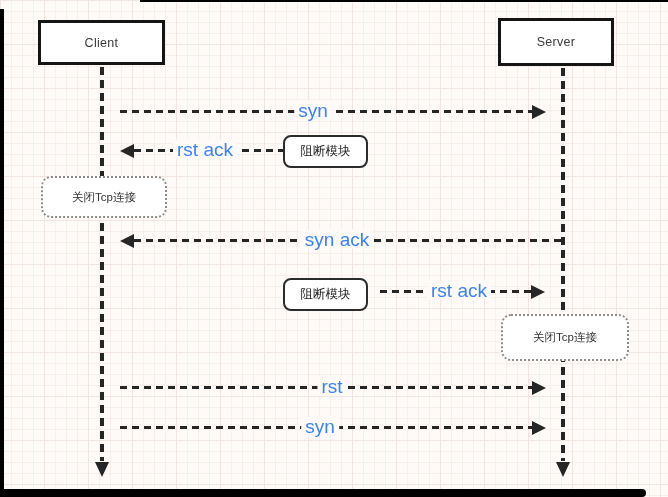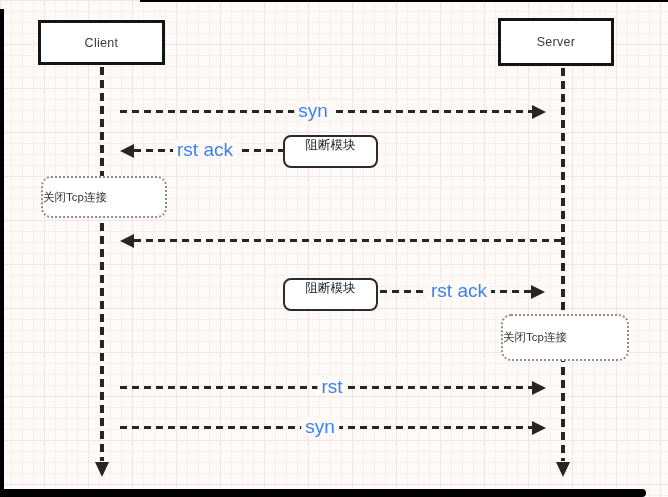--- a/index.html
+++ b/index.html
@@ -64,30 +64,30 @@
     border-right:14px solid #262626;
   }
   .msg-label{
     position:absolute;transform:translate(-50%,-50%);
     font-size:19px;color:#3b82f6;background:#fdfaf8;
     padding:0 4px;white-space:nowrap;line-height:1;
   }
 
   
   .module-box{
-    position:absolute;width:95px;height:33px;
+    position:absolute;width:85px;height:33px;
     background:#fff;border:2.5px solid #2b2b2b;border-radius:8px;
-    display:flex;align-items:flex-start;justify-content:center;
+    display:flex;align-items:center;justify-content:center;
     font-size:12.5px;color:#222;box-sizing:border-box;
   }
   
   .note-box{
     position:absolute;
     background:#fff;border:2px dotted #8f8a86;border-radius:10px;
-    display:flex;align-items:center;
+    display:flex;align-items:center;justify-content:center;
     font-size:11.5px;color:#333;box-sizing:border-box;
   }
 </style>
 </head>
 <body>
 
 <div id="stage">
 
   <div class="frame-left"></div>
   <div class="frame-top"></div>
@@ -116,20 +116,21 @@
   <div class="module-box" style="left:283px;top:135px;">
     <span>阻断模块</span>
   </div>
 
   <div class="note-box" style="left:41px;top:176px;width:126px;height:42px;">
     <span>关闭Tcp连接</span>
   </div>
 
   <div class="msg-line" style="left:134px;top:239px;width:427px;"></div>
   <div class="arrow-left" style="left:120px;top:233.5px;"></div>
+  <div class="msg-label" style="left:337px;top:239px;">syn ack</div>
 
   <div class="module-box" style="left:283px;top:278px;">
     <span>阻断模块</span>
   </div>
 
   <div class="msg-line" style="left:380px;top:290px;width:152px;"></div>
   <div class="arrow-right" style="left:531px;top:284.5px;"></div>
   <div class="msg-label" style="left:459px;top:290px;">rst ack</div>
 
   <div class="note-box" style="left:501px;top:314px;width:128px;height:47px;">

